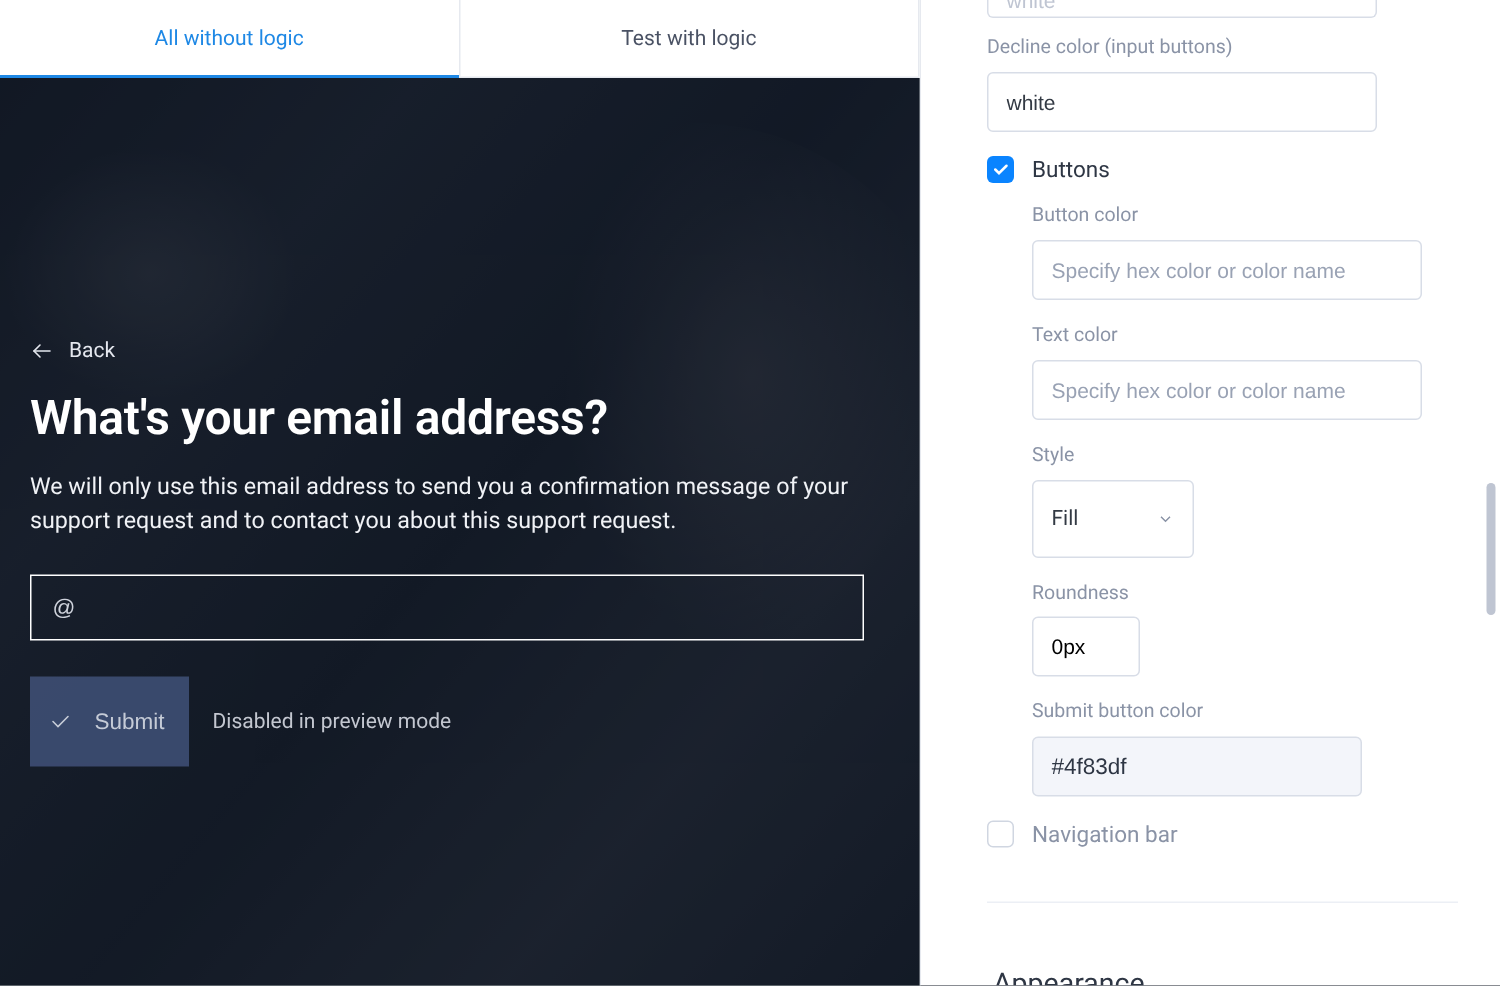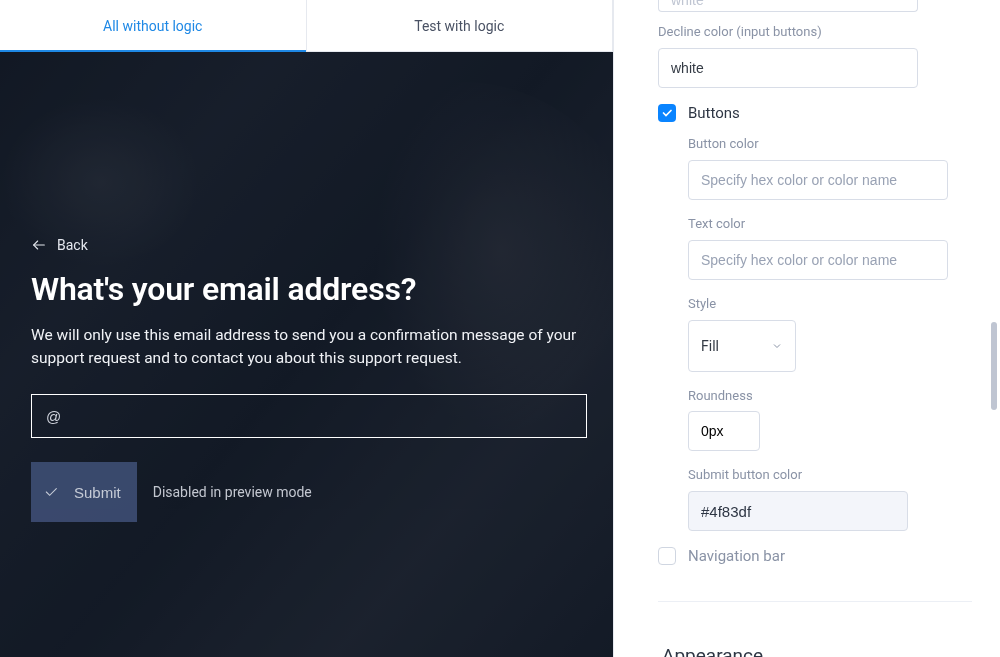--- a/index.html
+++ b/index.html
@@ -74,21 +74,21 @@
       width: 300px; height: 220px;
       left: -20px; top: 20px;
       background: radial-gradient(ellipse 140px 120px at 40% 50%, rgba(140,145,155,0.25), transparent 70%);
     }
     .preview-overlay {
       position: absolute; inset: 0;
       background: rgba(10,15,25,0.55);
     }
     .preview-content {
       position: relative;
-      padding: 31px;
+      padding: 20px;
       color: #ffffff;
       z-index: 2;
     }
     .back-row {
       display: flex;
       align-items: center;
       gap: 10px;
       margin-top: 154px;
       margin-bottom: 18px;
       font-size: 14px;

